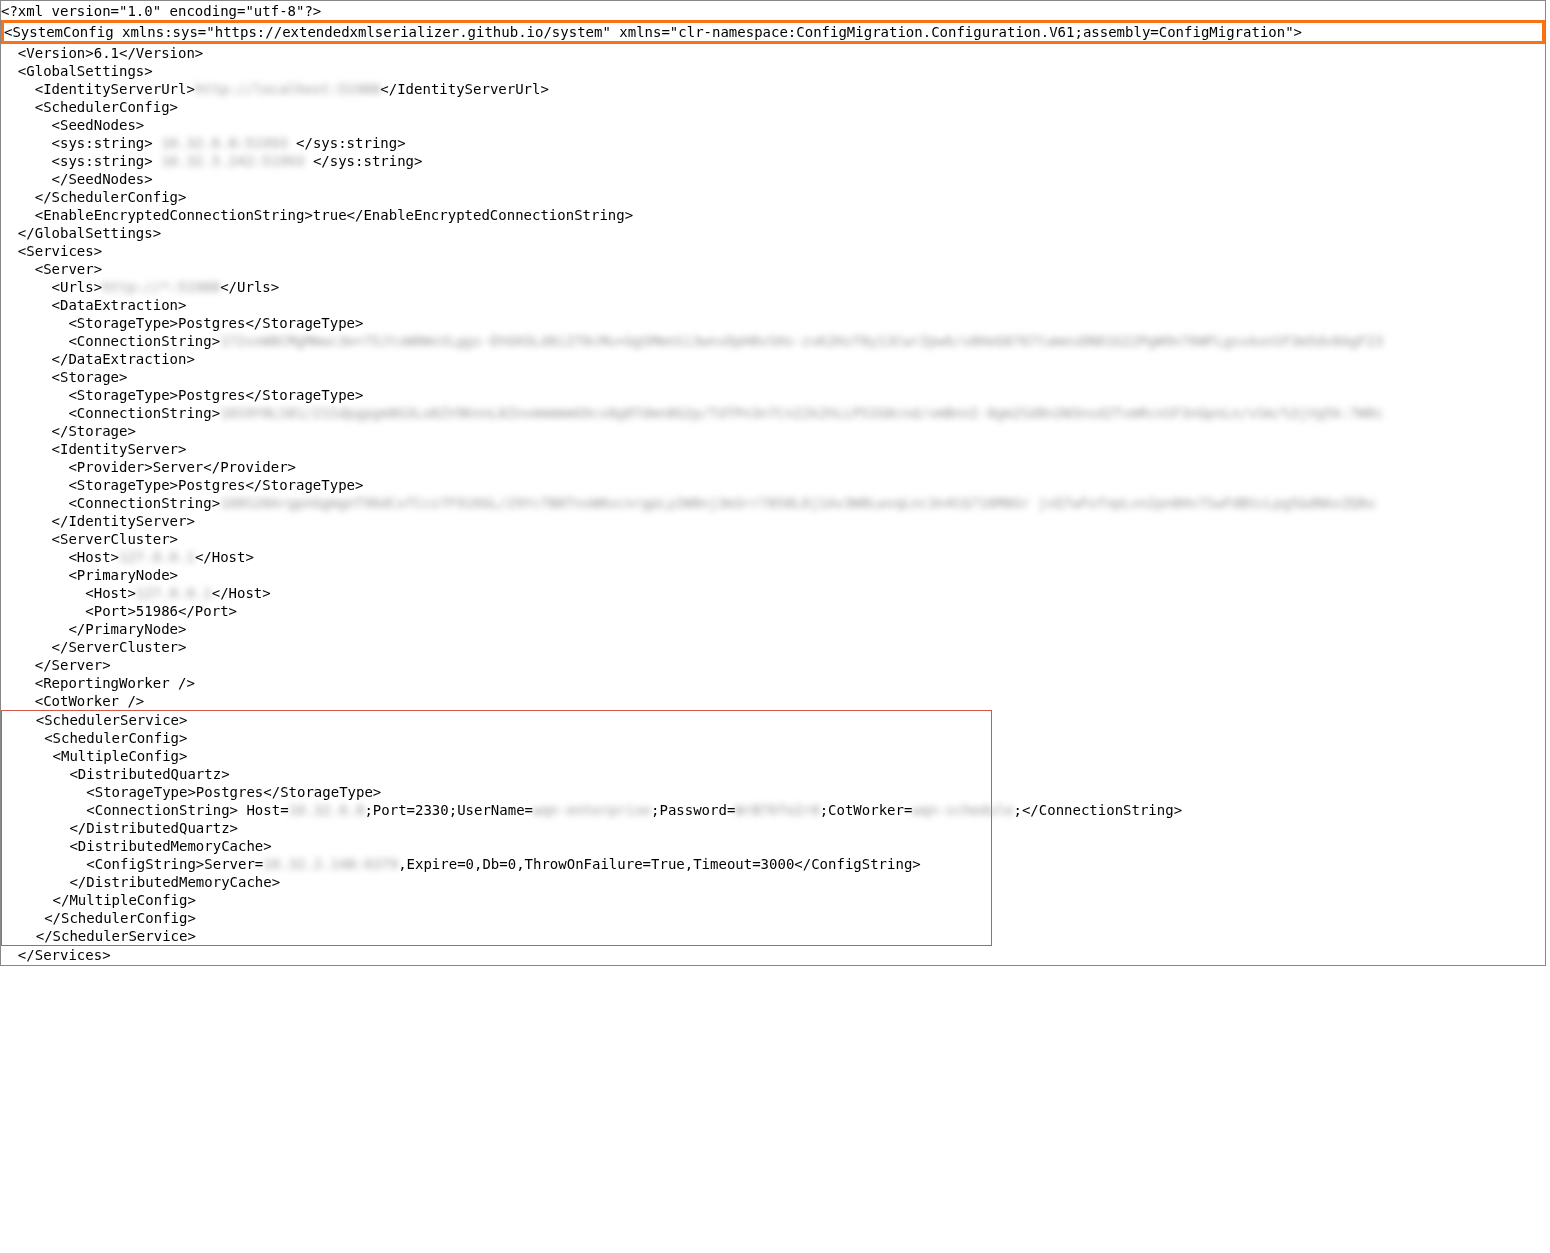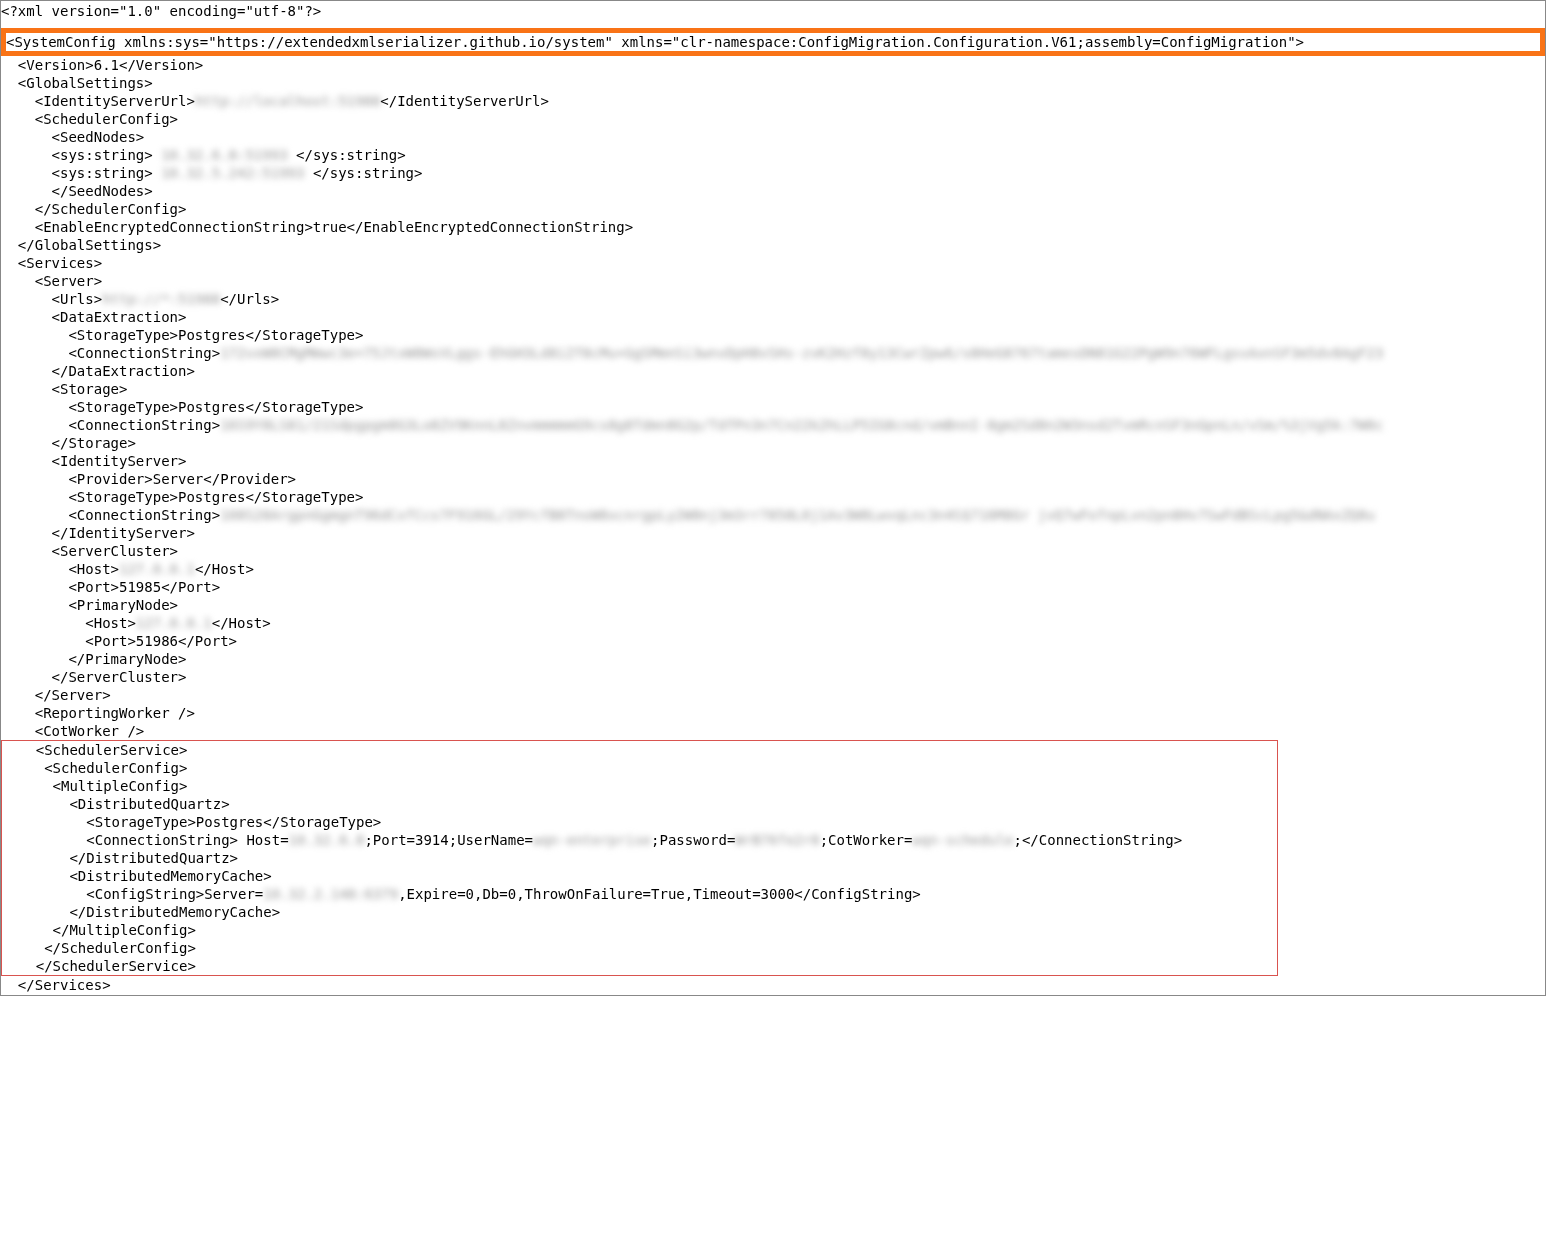--- a/index.html
+++ b/index.html
@@ -18,30 +18,29 @@
     padding: 1px 0;
   }
   .ln { white-space: pre; }
   .blur {
     filter: blur(3px);
     color: #999;
     display: inline-block;
     vertical-align: bottom;
   }
   .hl-red {
-    border: 5px solid #f97316;
+    border: 3px solid #f97316;
     box-sizing: border-box;
     display: block;
-    margin-top: 8px;
   }
   .hl-red-wide {
     border: 1px solid #d9534f;
     box-sizing: border-box;
     display: block;
-    width: 1277px;
+    width: 991px;
   }
 </style>
 </head>
 <body>
 
 <div class="container">
 <div class="ln">&lt;?xml version="1.0" encoding="utf-8"?&gt;</div>
 <div class="ln hl-red">&lt;SystemConfig xmlns:sys="https://extendedxmlserializer.github.io/system" xmlns="clr-namespace:ConfigMigration.Configuration.V61;assembly=ConfigMigration"&gt;</div>
 <div class="ln">  &lt;Version&gt;6.1&lt;/Version&gt;</div>
 <div class="ln">  &lt;GlobalSettings&gt;</div>
@@ -65,36 +64,35 @@
 <div class="ln">        &lt;StorageType&gt;Postgres&lt;/StorageType&gt;</div>
 <div class="ln"><span>        &lt;ConnectionString&gt;</span><span class="blur">16S9Y8LS81/21Sdpgpgm8G3Lo8ZV9KnnL8ZnvmmmmmG9cs8g8Tdmn8G2p/TdfPn3n7Cn22k2hLLP5IG8cnd/vmBnnI-8gm2Sd8n2W3nsd2TvmRcnSF3nGpnLn/vSm/%3jVg5k:7W8c</span></div>
 <div class="ln">      &lt;/Storage&gt;</div>
 <div class="ln">      &lt;IdentityServer&gt;</div>
 <div class="ln">        &lt;Provider&gt;Server&lt;/Provider&gt;</div>
 <div class="ln">        &lt;StorageType&gt;Postgres&lt;/StorageType&gt;</div>
 <div class="ln"><span>        &lt;ConnectionString&gt;</span><span class="blur">108S28ArgpnGgmgnT96dCxfCcs7F916GL/29YcfB8TnsW8xcnrgpLy2W8nj3m3rr7858L0j1Av3W8LwvqLnc3n4S$716M8Gr jvQ7wFofnpLvn2pn8Hv7SwFdBScLpg5&amp;dNAxZQ8u</span></div>
 <div class="ln">      &lt;/IdentityServer&gt;</div>
 <div class="ln">      &lt;ServerCluster&gt;</div>
 <div class="ln"><span>        &lt;Host&gt;</span><span class="blur">127.0.0.1</span><span>&lt;/Host&gt;</span></div>
-<div class="ln">        &lt;Port&gt;51985&lt;/Port&gt;</div>
 <div class="ln">        &lt;PrimaryNode&gt;</div>
 <div class="ln"><span>          &lt;Host&gt;</span><span class="blur">127.0.0.1</span><span>&lt;/Host&gt;</span></div>
 <div class="ln">          &lt;Port&gt;51986&lt;/Port&gt;</div>
 <div class="ln">        &lt;/PrimaryNode&gt;</div>
 <div class="ln">      &lt;/ServerCluster&gt;</div>
 <div class="ln">    &lt;/Server&gt;</div>
 <div class="ln">    &lt;ReportingWorker /&gt;</div>
 <div class="ln">    &lt;CotWorker /&gt;</div>
 <div class="hl-red-wide">
 <div class="ln">    &lt;SchedulerService&gt;</div>
 <div class="ln">     &lt;SchedulerConfig&gt;</div>
 <div class="ln">      &lt;MultipleConfig&gt;</div>
 <div class="ln">        &lt;DistributedQuartz&gt;</div>
 <div class="ln">          &lt;StorageType&gt;Postgres&lt;/StorageType&gt;</div>
-<div class="ln"><span>          &lt;ConnectionString&gt; Host=</span><span class="blur">10.32.6.8</span><span>;Port=3914;UserName=</span><span class="blur">wqn-enterprise</span><span>;Password=</span><span class="blur">WrB76fe2r8</span><span>;CotWorker=</span><span class="blur">wqn-schedule</span><span>;&lt;/ConnectionString&gt;</span></div>
+<div class="ln"><span>          &lt;ConnectionString&gt; Host=</span><span class="blur">10.32.6.8</span><span>;Port=2330;UserName=</span><span class="blur">wqn-enterprise</span><span>;Password=</span><span class="blur">WrB76fe2r8</span><span>;CotWorker=</span><span class="blur">wqn-schedule</span><span>;&lt;/ConnectionString&gt;</span></div>
 <div class="ln">        &lt;/DistributedQuartz&gt;</div>
 <div class="ln">        &lt;DistributedMemoryCache&gt;</div>
 <div class="ln"><span>          &lt;ConfigString&gt;Server=</span><span class="blur">10.32.2.148:6379</span><span>,Expire=0,Db=0,ThrowOnFailure=True,Timeout=3000&lt;/ConfigString&gt;</span></div>
 <div class="ln">        &lt;/DistributedMemoryCache&gt;</div>
 <div class="ln">      &lt;/MultipleConfig&gt;</div>
 <div class="ln">     &lt;/SchedulerConfig&gt;</div>
 <div class="ln">    &lt;/SchedulerService&gt;</div>
 </div>
 <div class="ln">  &lt;/Services&gt;</div>
 </div>

